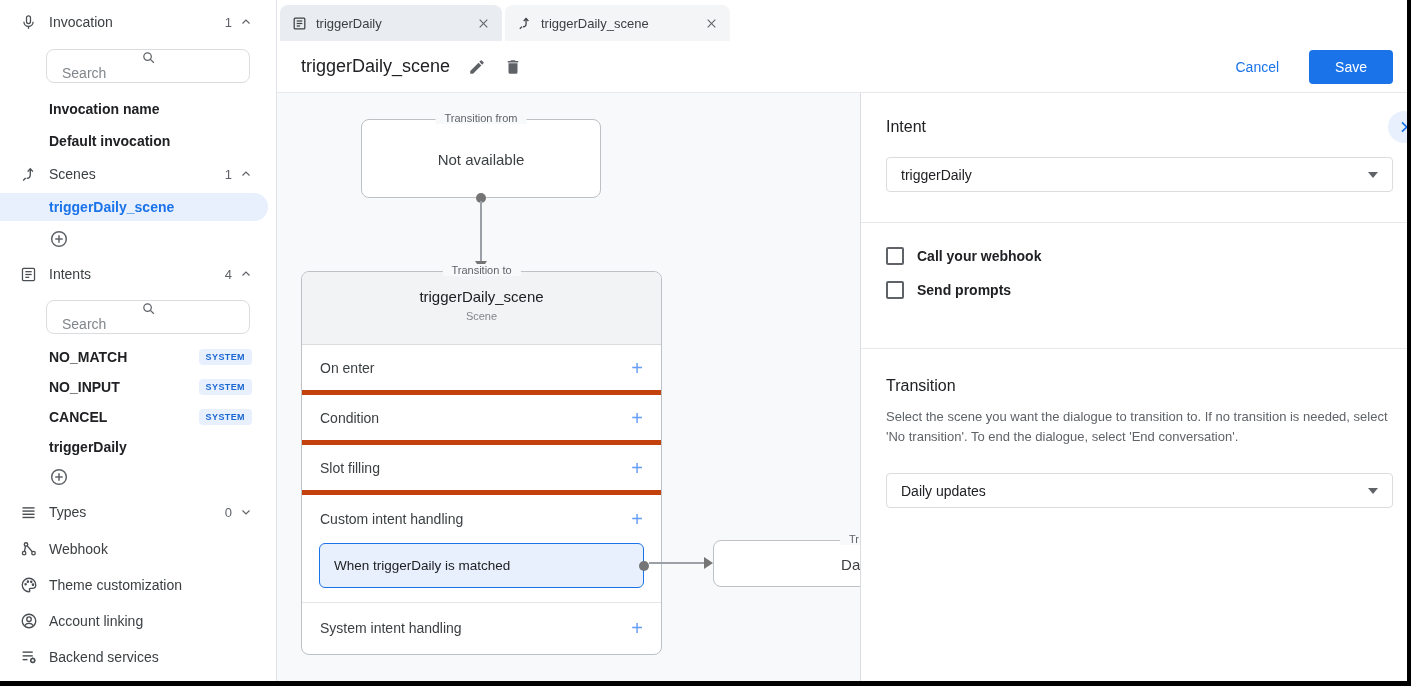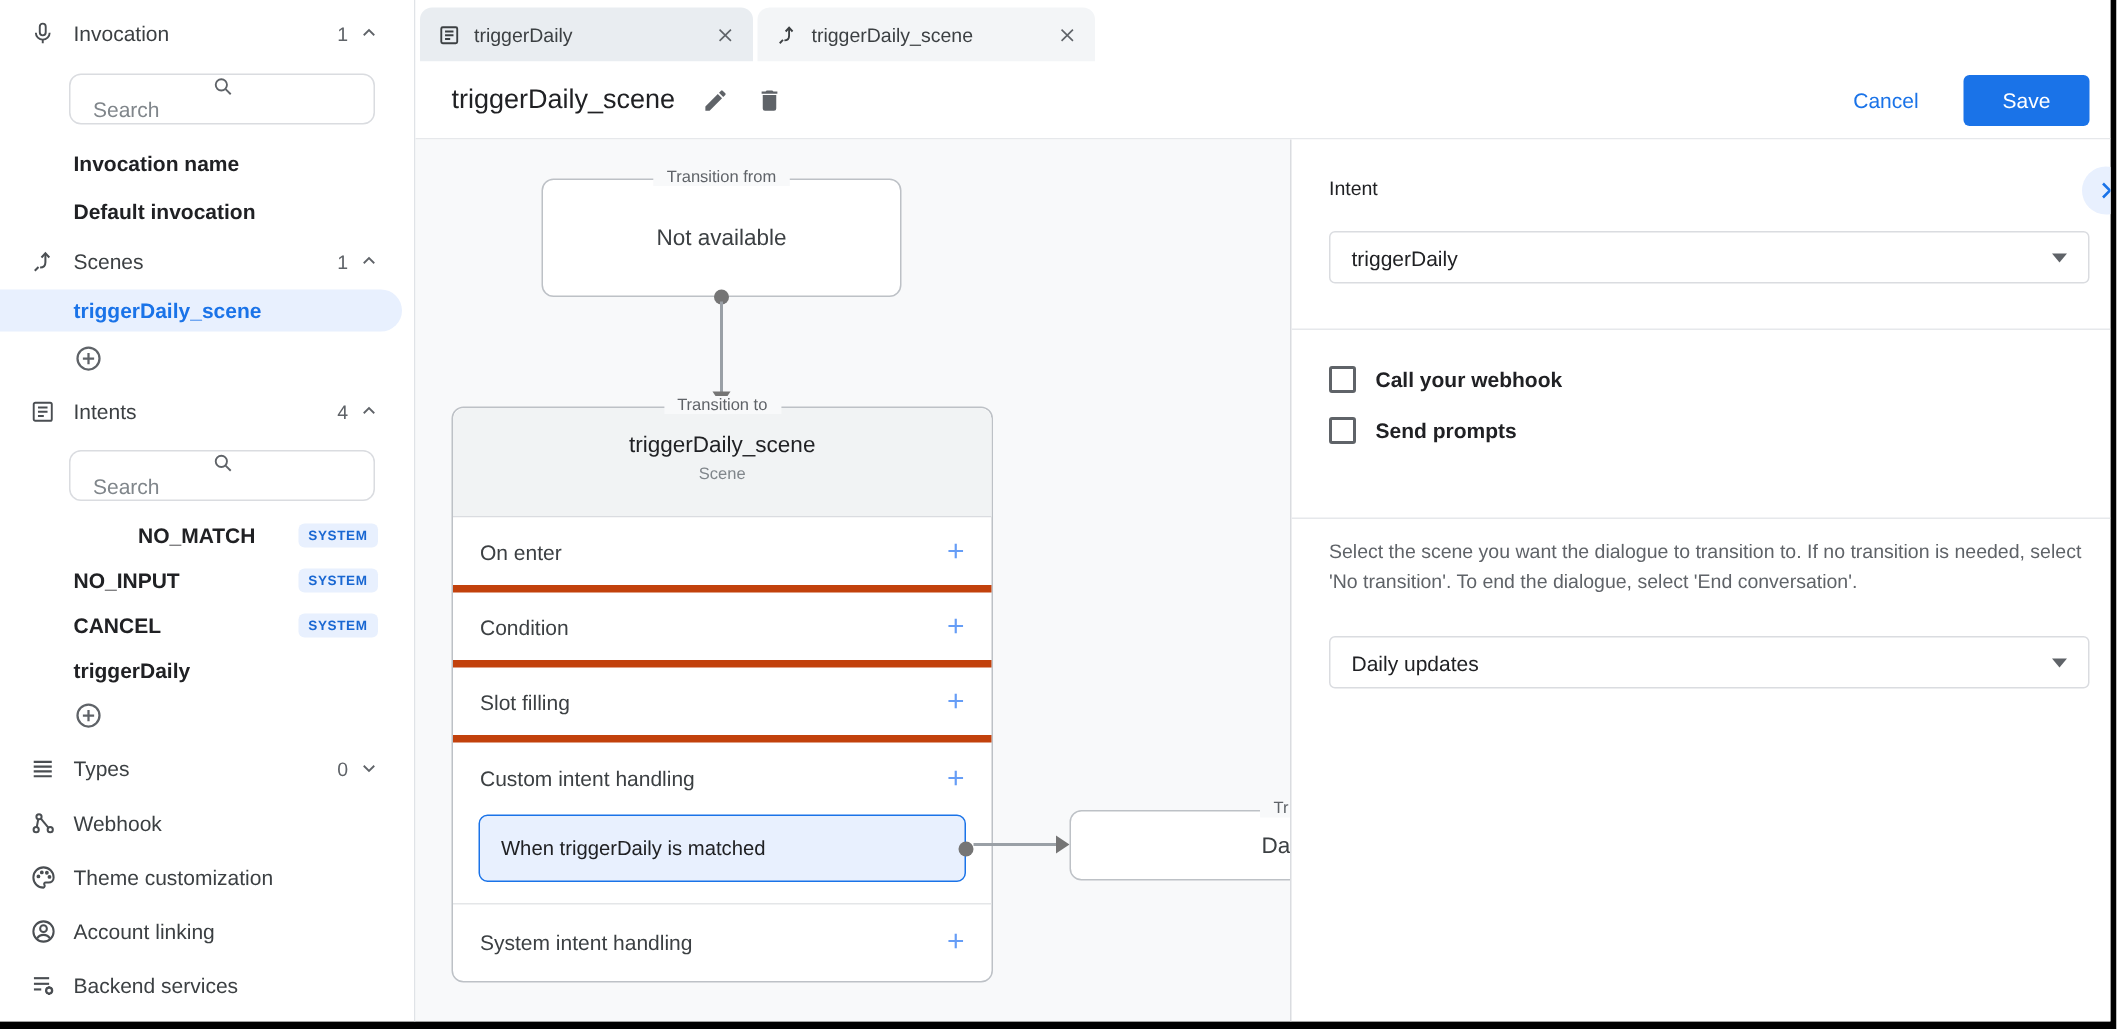--- a/index.html
+++ b/index.html
@@ -67,21 +67,21 @@
   .custom-sec .srow { border-bottom:none; height:48px; }
   .chip { position:relative; margin:0 17px 14px 17px; height:45px; background:#e8f0fe; border:1.5px solid #1a73e8; border-radius:6px; display:flex; align-items:center; padding-left:14px; font-size:13.5px; color:#202124; cursor:pointer; }
   .chip .cdot { position:absolute; right:-6px; top:50%; transform:translateY(-50%); width:10px; height:10px; border-radius:50%; background:#757575; }
   .hline { position:absolute; left:372px; top:469px; width:58px; height:2px; background:#9aa0a6; }
   .harrow { position:absolute; left:427px; top:464px; width:0; height:0; border-top:6px solid transparent; border-bottom:6px solid transparent; border-left:9px solid #757575; }
   .clip-box { position:absolute; left:436px; top:447px; width:282px; height:47px; background:#fff; border:1px solid #bdc1c6; border-radius:8px; }
   .clip-box .fcontent { position:absolute; top:50%; left:0; right:0; transform:translateY(-50%); text-align:center; font-size:15px; color:#3c4043; }
 
   
   .panel { position:absolute; left:583px; top:0; right:0; bottom:0; background:#fff; border-left:1px solid #dadce0; padding:0 14px 0 25px; overflow:hidden; }
-  .p-heading { font-size:13px; color:#202124; }
+  .p-heading { font-size:16px; color:#202124; }
   .h-intent { margin-top:25px; }
   .selectbox { display:flex; align-items:center; justify-content:space-between; height:35px; border:1px solid #dadce0; border-radius:4px; padding:0 14px; cursor:pointer; background:#fff; }
   .selectbox .sval { font-size:14px; color:#202124; }
   .caret { width:0; height:0; border-left:5px solid transparent; border-right:5px solid transparent; border-top:6px solid #5f6368; }
   .sel-intent { margin-top:21px; }
   .p-div { height:1px; background:#e6e8eb; margin:0 -14px 0 -25px; }
   .div1 { margin-top:30px; }
   .h-matched { margin-top:23px; }
   .cbrow { display:flex; align-items:center; margin-top:24px; cursor:pointer; }
   .cbrow.second { margin-top:16px; }
@@ -170,21 +170,21 @@
     </div>
 
     <div class="searchbox" style="margin-top:14px;">
       <svg viewBox="0 0 24 24" fill="none" stroke="currentColor" stroke-width="2">
             <circle cx="10.5" cy="10.5" r="6"></circle>
             <line x1="15" y1="15" x2="20.5" y2="20.5"></line>
           </svg>
       <input type="text" placeholder="Search" style="">
     </div>
 
-    <div class="bold-item" style="margin-top:14px;margin-left:43px;">
+    <div class="bold-item" style="margin-top:14px;">
       <span>NO_MATCH</span>
       <span class="badge">SYSTEM</span>
     </div>
     <div class="bold-item" style="margin-top:12px;">
       <span>NO_INPUT</span>
       <span class="badge">SYSTEM</span>
     </div>
     <div class="bold-item" style="margin-top:12px;">
       <span>CANCEL</span>
       <span class="badge">SYSTEM</span>
@@ -373,20 +373,21 @@
           <span class="cbox"></span>
           <span class="cblabel">Call your webhook</span>
         </div>
         <div class="cbrow second">
           <span class="cbox"></span>
           <span class="cblabel">Send prompts</span>
         </div>
 
         <div class="p-div div2"></div>
 
+        <div class="p-heading h-transition">Transition</div>
         <div class="p-desc">Select the scene you want the dialogue to transition to. If no transition is needed, select 'No transition'. To end the dialogue, select 'End conversation'.</div>
 
         <div class="selectbox sel-transition">
           <span class="sval">Daily updates</span>
           <span class="caret"></span>
         </div>
       </div>
     </div>
   </div>
 

